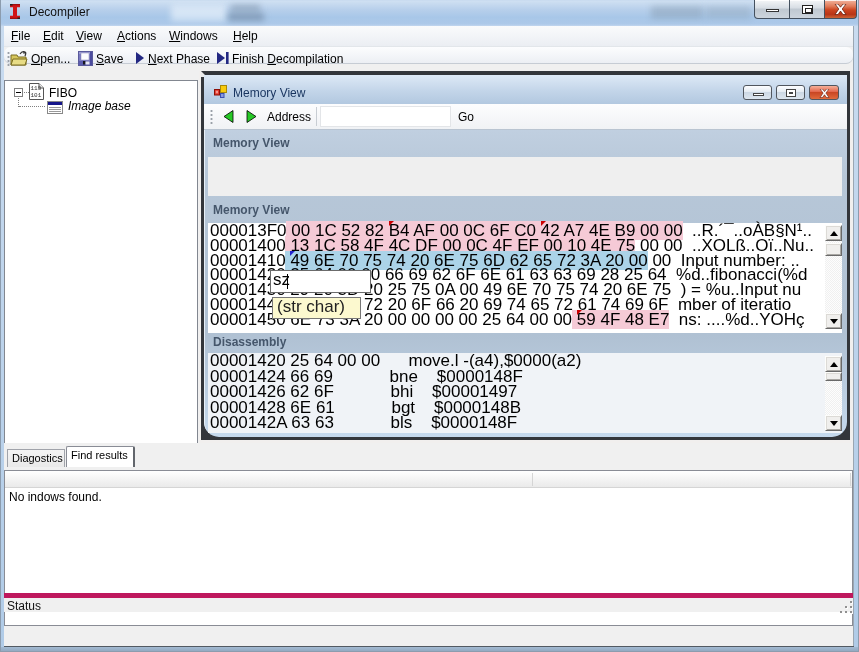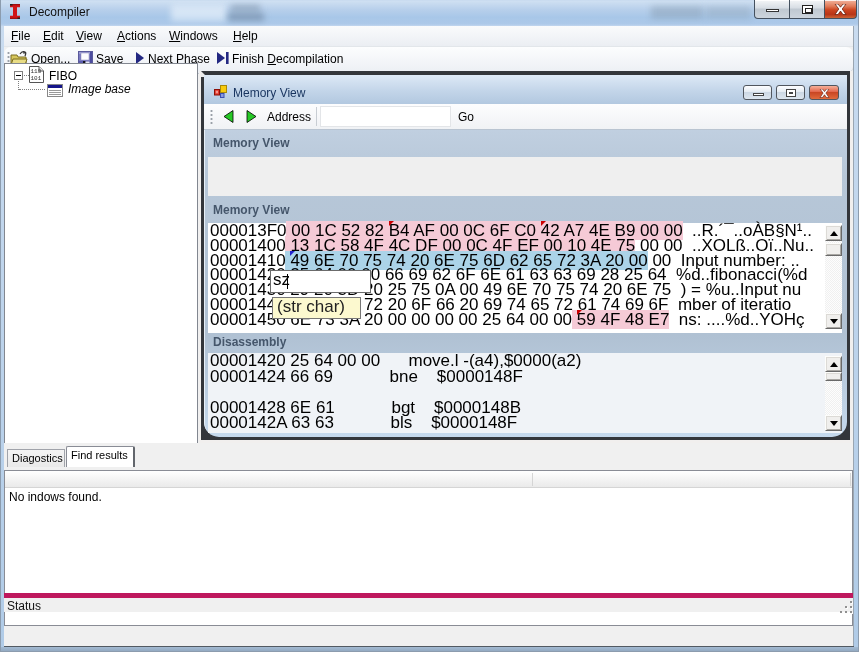--- a/index.html
+++ b/index.html
@@ -28,25 +28,25 @@
 #btn-close { left:825px; width:32px; border-radius:0 0 4px 0; border-left:none;
   background:linear-gradient(#f2b49e 0%,#e07a58 35%,#cc4520 55%,#b83517 80%,#cc6436 100%); }
 .glyph-min { position:absolute; left:11px; top:9px; width:13px; height:3px; background:#fff; border:1px solid #333; }
 .glyph-max { position:absolute; left:12px; top:5px; width:11px; height:9px; border:1px solid #222; background:#fff; }
 .glyph-max:after { content:""; position:absolute; left:2px; top:2px; width:5px; height:3px; border:1px solid #222; background:#fff;}
 
 #menubar { left:4px; top:26px; width:849px; height:21px; background:linear-gradient(#fafbfc,#ebeef3); border-bottom:1px solid #e2e6ea; }
 #menubar span { position:absolute; top:3px; color:#000;text-align:center; }
 u { text-decoration:underline; }
 
-#toolbar { left:4px; top:47px; width:849px; height:27px; background:linear-gradient(#fcfdfe,#eceff4); border-bottom:1px solid #c6ccd4;border-radius:7px; }
+#toolbar { left:4px; top:47px; width:849px; height:17px; background:linear-gradient(#fcfdfe,#eceff4); border-bottom:1px solid #c6ccd4;border-radius:7px; }
 .grip { position:absolute; width:3px; background-image:radial-gradient(circle,#9aa0a8 1px,transparent 1.2px); background-size:3px 4px; }
 #toolbar > span { position:absolute; top:5px; color:#000; }
 
-#treepanel { left:4px; top:63px; width:194px; height:473px; background:#fff; border:1px solid #828790; }
+#treepanel { left:4px; top:80px; width:194px; height:473px; background:#fff; border:1px solid #828790; }
 
 #mdi { left:199px; top:71px; width:653px; height:372px; background:#f1efee; }
 
 #child { left:201px; top:71px; width:649px; height:369px; background:#33363b; padding:4px 3px 3px 3px; }
 #childin { position:relative; width:643px; height:362px; background:linear-gradient(#cbd9ea 0%, #b7c7d8 28%, #b0c1d3 72%, #c5d9ed 100%); box-shadow:inset 1px 1px 0 rgba(240,246,252,.85);border-radius:15px; }
 #ctitle { left:0; top:0; width:643px; height:29px; background:linear-gradient(#dde9f6 0%,#c3d5e9 55%,#b2c8e0 100%); }
 #ctext { left:29px; top:11px; color:#17335e; font-size:12px; }
 .cbtn { position:absolute; top:10px; height:15px; border:1px solid #50565e; border-radius:3px; background:linear-gradient(#fdfeff 0%,#e4ebf2 45%,#ccd8e4 50%,#dde6ef 100%); }
 #cbtn-min { left:539px; width:29px; }
 #cbtn-max { left:572px; width:29px; }
@@ -263,20 +263,21 @@
           <div id="caret"></div>
         </div>
     <div id="tip" class="abs">
           <div class="mono">(str char)</div>
         </div>
   </div>
   <div class="sechead" style="top:260px">Disassembly</div>
   <div id="panel3" class="panel">
     <div class="hexrow mono" style="top:1px">00001420 25 64 00 00      move.l -(a4),$0000(a2)</div>
     <div class="hexrow mono" style="top:16.5px">00001424 66 69            bne    $0000148F</div>
+    <div class="hexrow mono" style="top:32px">00001426 62 6F            bhi    $00001497</div>
     <div class="hexrow mono" style="top:47.5px">00001428 6E 61            bgt    $0000148B</div>
     <div class="hexrow mono" style="top:63px">0000142A 63 63            bls    $0000148F</div>
     <div class="sb" style="left:617px;top:3px;height:75px;">
       <div class="sbtn" style="top:0">
             <div class="tri-up"></div>
           </div>
       <div class="sbtn" style="top:16px;height:9px"></div>
       <div class="sbtn" style="top:59px">
             <div class="tri-dn"></div>
           </div>

